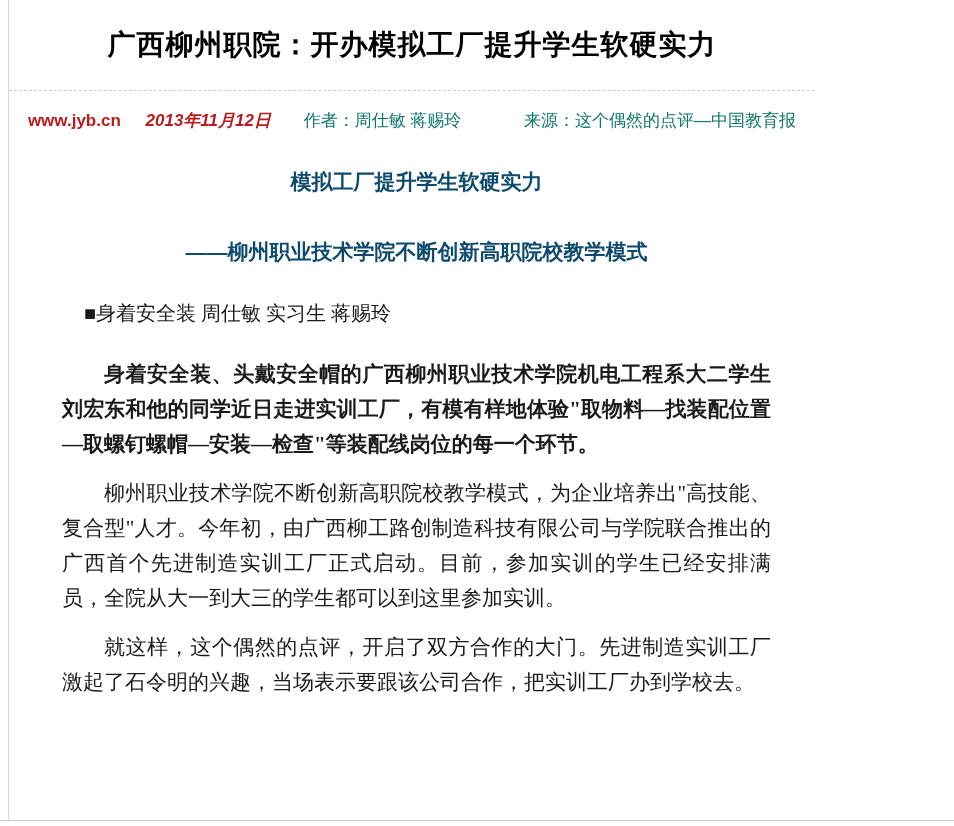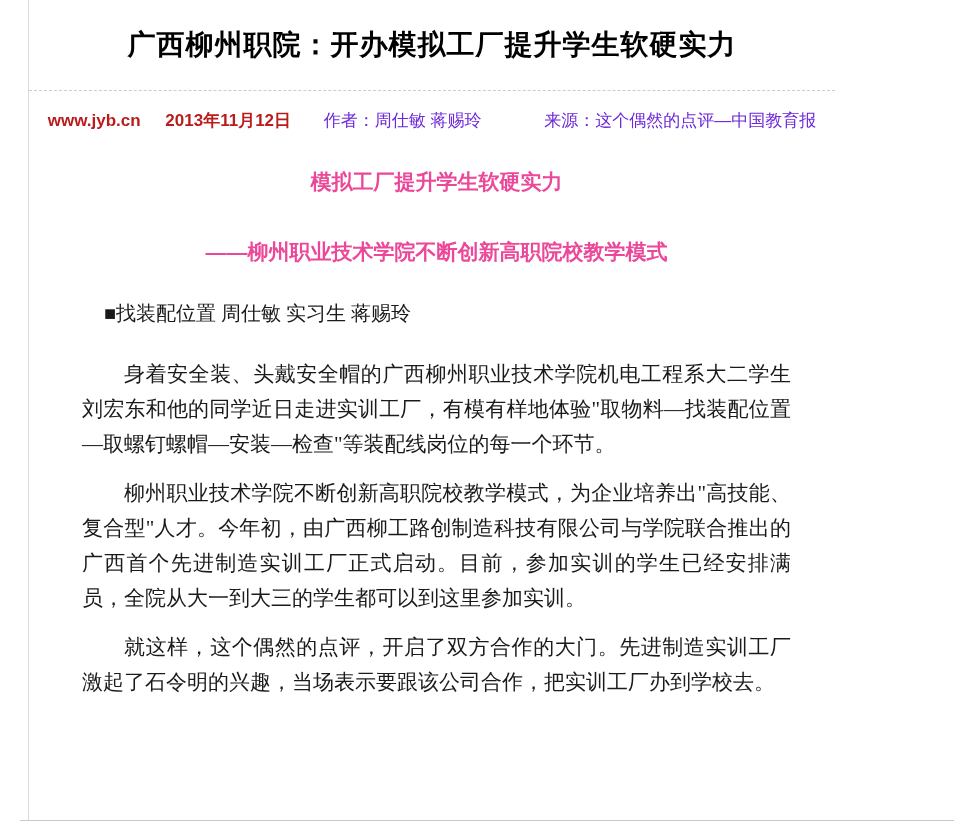--- a/index.html
+++ b/index.html
@@ -12,21 +12,20 @@
     height: 826px;
     overflow: hidden;
     font-family: "Liberation Serif", "DejaVu Serif", serif;
     color: #1a1a1a;
   }
   .page {
     position: relative;
     width: 815px;
     height: 826px;
     background: #ffffff;
-    margin-left: 20px;
   }
   .frame-left {
     position: absolute;
     left: 8px;
     top: 0;
     height: 820px;
     width: 0;
     border-left: 1px solid #d9d9d9;
   }
   .frame-bottom {
@@ -61,54 +60,55 @@
     text-align: center;
     font-family: "Liberation Sans", "DejaVu Sans", sans-serif;
     font-size: 17px;
     white-space: nowrap;
   }
   .meta .navy {
     color: #b91c1c;
     font-weight: bold;
   }
   .meta .dark {
-    color: #6d28d9;
+    color: #0f766e;
   }
   .meta .site   { margin-right: 20px; }
-  .meta .date   { margin-right: 28px; }
+  .meta .date   { margin-right: 28px; font-style: italic; }
   .meta .author { margin-right: 58px; }
   .content {
     padding: 0 44px 0 53px;
   }
   .sub {
     margin: 0;
     text-align: center;
     font-family: "Liberation Sans", "DejaVu Sans", sans-serif;
     font-weight: bold;
-    color: #ec4899;
+    color: #0c4a6e;
     font-size: 21px;
   }
   .subtitle1 { margin-top: 36px; }
   .subtitle2 { margin-top: 42px; }
   .byline {
     margin: 34px 0 0;
     font-size: 20px;
     color: #1a1a1a;
     padding-left: 22px;
   }
   p.para {
     margin: 14px 0 0;
     font-size: 21px;
     line-height: 35px;
     text-indent: 2em;
     text-align: justify;
     color: #1a1a1a;
   }
   p.para.first {
     margin-top: 30px;
+    font-weight: bold;
   }
   h4.section {
     margin: 22px 0 0;
     font-family: "Liberation Sans", "DejaVu Sans", sans-serif;
     font-size: 21px;
     font-weight: bold;
     color: #000000;
     text-indent: 2em;
   }
 </style>
@@ -130,21 +130,21 @@
       <span class="navy date">2013年11月12日</span>
       <span class="dark author">作者：周仕敏 蒋赐玲</span>
       <span class="dark source">来源：这个偶然的点评—中国教育报</span>
     </div>
 
     <div class="content">
       <h2 class="sub subtitle1">模拟工厂提升学生软硬实力</h2>
 
       <h3 class="sub subtitle2">——柳州职业技术学院不断创新高职院校教学模式</h3>
 
-      <p class="byline">■找装配位置 周仕敏 实习生 蒋赐玲</p>
+      <p class="byline">■身着安全装 周仕敏 实习生 蒋赐玲</p>
 
       <p class="para first">身着安全装、头戴安全帽的广西柳州职业技术学院机电工程系大二学生刘宏东和他的同学近日走进实训工厂，有模有样地体验"取物料—找装配位置—取螺钉螺帽—安装—检查"等装配线岗位的每一个环节。</p>
 
       <p class="para">柳州职业技术学院不断创新高职院校教学模式，为企业培养出"高技能、复合型"人才。今年初，由广西柳工路创制造科技有限公司与学院联合推出的广西首个先进制造实训工厂正式启动。目前，参加实训的学生已经安排满员，全院从大一到大三的学生都可以到这里参加实训。</p>
 
 
 
       <p class="para">就这样，这个偶然的点评，开启了双方合作的大门。先进制造实训工厂激起了石令明的兴趣，当场表示要跟该公司合作，把实训工厂办到学校去。</p>
     </div>
 

